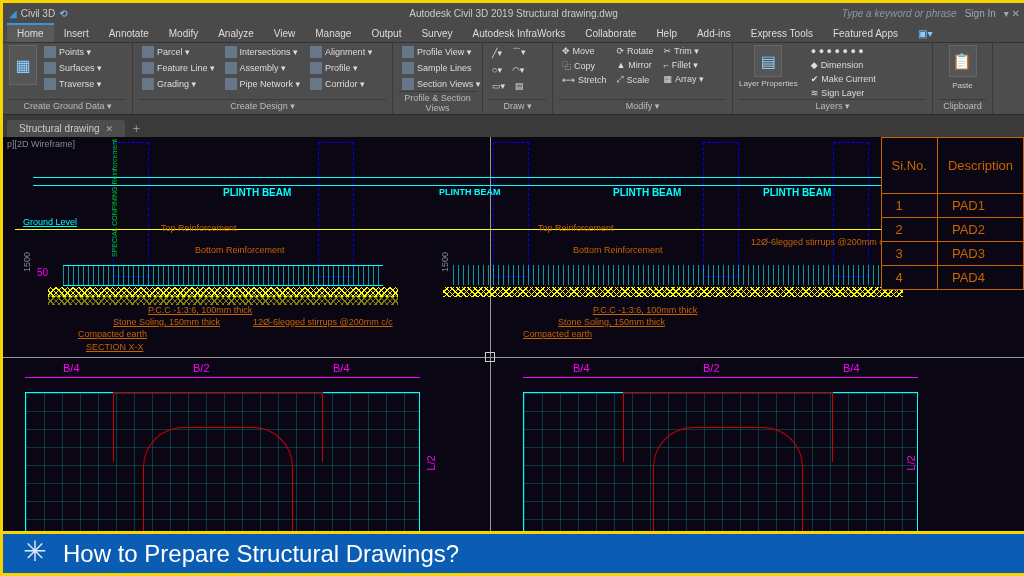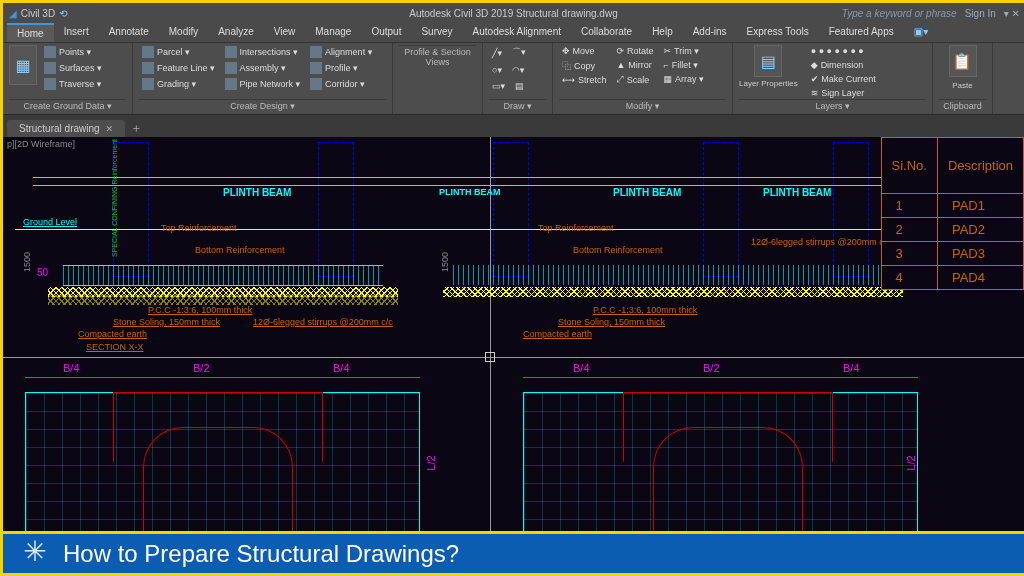--- a/index.html
+++ b/index.html
@@ -1,21 +1,21 @@
 <!DOCTYPE html>
 <html><head>
 <meta charset="utf-8">
 <style>
 *{box-sizing:border-box;margin:0;padding:0;font-family:"Segoe UI",Tahoma,sans-serif}
 body{width:1024px;height:576px;background:#0a0614;overflow:hidden;position:relative;border:3px solid #f5d400;border-right:none}
 .titlebar{height:20px;background:#4a4a4a;display:flex;align-items:center;font-size:10px;color:#ccc;position:relative}
 .titlebar .left{padding-left:6px;display:flex;align-items:center;gap:4px}
 .titlebar .center{position:absolute;left:50%;transform:translateX(-50%);color:#ccc}
 .titlebar .right{position:absolute;right:4px;display:flex;align-items:center;gap:8px;color:#9ab}
-.menubar{height:20px;background:#4a4a4a;border-bottom:1px solid #333;display:flex;align-items:flex-start;padding-left:4px}
+.menubar{height:20px;background:#4a4a4a;border-bottom:1px solid #333;display:flex;align-items:flex-end;padding-left:4px}
 .menubar .tab{padding:3px 10px;font-size:10px;color:#ddd;cursor:pointer}
 .menubar .tab.active{background:#5a5a5a;border-top:2px solid #3a96dd}
 .ribbon{height:72px;background:#4d4d4d;display:flex;border-bottom:1px solid #2a2a2a}
 .panel{border-right:1px solid #3a3a3a;padding:2px 6px;display:flex;flex-direction:column;justify-content:space-between}
 .panel-body{display:flex;gap:4px;flex:1}
 .panel-title{font-size:9px;color:#bbb;text-align:center;padding:1px 0;border-top:1px solid #3a3a3a}
 .big-btn{width:28px;height:40px;background:#555;border:1px solid #666;display:flex;align-items:center;justify-content:center;font-size:16px;color:#8cf}
 .tool-col{display:flex;flex-direction:column;gap:2px}
 .tool-item{display:flex;align-items:center;gap:3px;font-size:9px;color:#ddd;padding:1px 3px;white-space:nowrap;cursor:pointer}
 .tool-item .ic{width:12px;height:12px;background:#678;display:inline-block}
@@ -76,21 +76,21 @@
 <div class="menubar">
   <span class="tab active">Home</span>
   <span class="tab">Insert</span>
   <span class="tab">Annotate</span>
   <span class="tab">Modify</span>
   <span class="tab">Analyze</span>
   <span class="tab">View</span>
   <span class="tab">Manage</span>
   <span class="tab">Output</span>
   <span class="tab">Survey</span>
-  <span class="tab">Autodesk Alignment</span>
+  <span class="tab">Autodesk InfraWorks</span>
   <span class="tab">Collaborate</span>
   <span class="tab">Help</span>
   <span class="tab">Add-ins</span>
   <span class="tab">Express Tools</span>
   <span class="tab">Featured Apps</span>
   <span class="tab" style="color:#8cf">▣▾</span>
 </div>
 
 <div class="ribbon">
   <div class="panel" style="width:130px">
@@ -154,20 +154,36 @@
           </span>
         <span class="tool-item">
             <span class="ic"></span>
             <span>Corridor ▾</span>
           </span>
       </div>
     </div>
     <div class="panel-title">Create Design ▾</div>
   </div>
   <div class="panel" style="width:90px">
+    <div class="panel-body">
+        <div class="tool-col">
+      <span class="tool-item">
+            <span class="ic"></span>
+            <span>Profile View ▾</span>
+          </span>
+      <span class="tool-item">
+            <span class="ic"></span>
+            <span>Sample Lines</span>
+          </span>
+      <span class="tool-item">
+            <span class="ic"></span>
+            <span>Section Views ▾</span>
+          </span>
+    </div>
+      </div>
     <div class="panel-title">Profile &amp; Section Views</div>
   </div>
   <div class="panel" style="width:70px">
     <div class="panel-body" style="flex-wrap:wrap;align-content:flex-start">
       <span class="tool-item">╱▾</span>
       <span class="tool-item">⌒▾</span>
       <span class="tool-item">○▾</span>
       <span class="tool-item">◠▾</span>
       <span class="tool-item">▭▾</span>
       <span class="tool-item">▤</span>

